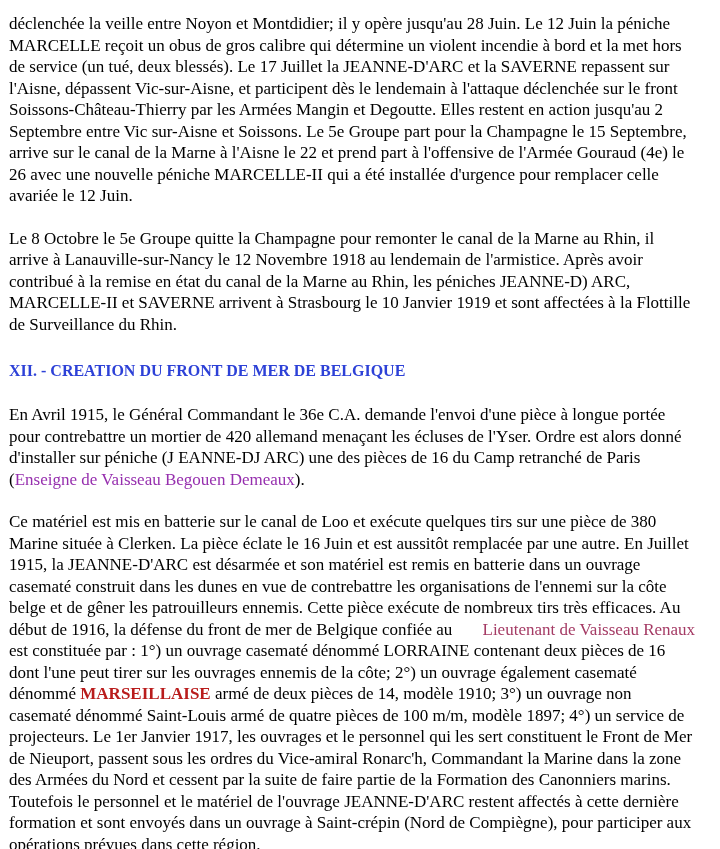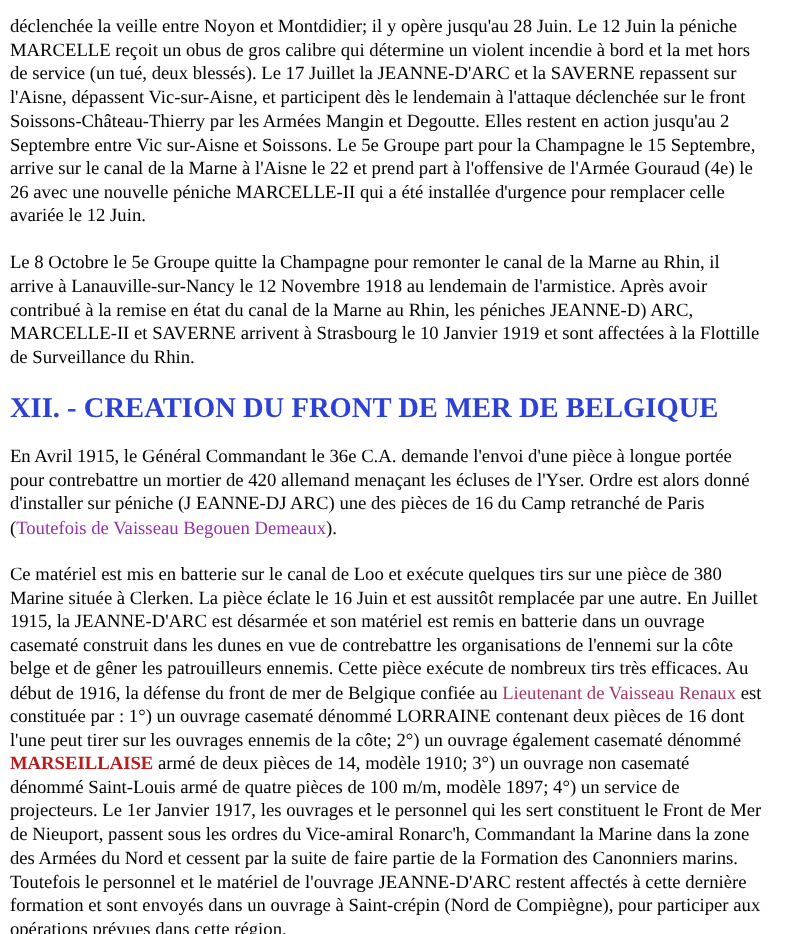--- a/index.html
+++ b/index.html
@@ -20,49 +20,50 @@
     background: #ffffff;
   }
   .page p {
     margin: 21px 0;
   }
   .page p.first {
     margin-top: 0;
   }
   h2.section-heading {
     font-family: "Liberation Serif", "DejaVu Serif", serif;
-    font-size: 26px;
+    font-size: 16px;
     line-height: 24px;
     font-weight: bold;
     color: #2d41d7;
     margin: 24px 0 16px 0;
   }
   a.link-purple {
     color: #962fae;
     text-decoration: none;
     cursor: pointer;
   }
   a.link-maroon {
     color: #a43a64;
     text-decoration: none;
     cursor: pointer;
+    margin-left: 26px;
   }
   b.highlight-orange {
     color: #b91c1c;
     font-weight: bold;
   }
 </style>
 </head>
 <body>
 
 <div class="page">
 
   <p class="first">déclenchée la veille entre Noyon et Montdidier; il y opère jusqu'au 28 Juin. Le 12 Juin la péniche MARCELLE reçoit un obus de gros calibre qui détermine un violent incendie à bord et la met hors de service (un tué, deux blessés). Le 17 Juillet la JEANNE-D'ARC et la SAVERNE repassent sur l'Aisne, dépassent Vic-sur-Aisne, et participent dès le lendemain à l'attaque déclenchée sur le front Soissons-Château-Thierry par les Armées Mangin et Degoutte. Elles restent en action jusqu'au 2 Septembre entre Vic sur-Aisne et Soissons. Le 5e Groupe part pour la Champagne le 15 Septembre, arrive sur le canal de la Marne à l'Aisne le 22 et prend part à l'offensive de l'Armée Gouraud (4e) le 26 avec une nouvelle péniche MARCELLE-II qui a été installée d'urgence pour remplacer celle avariée le 12 Juin.</p>
 
   <p>Le 8 Octobre le 5e Groupe quitte la Champagne pour remonter le canal de la Marne au Rhin, il arrive à Lanauville-sur-Nancy le 12 Novembre 1918 au lendemain de l'armistice. Après avoir contribué à la remise en état du canal de la Marne au Rhin, les péniches JEANNE-D) ARC, MARCELLE-II et SAVERNE arrivent à Strasbourg le 10 Janvier 1919 et sont affectées à la Flottille de Surveillance du Rhin.</p>
 
   <h2 class="section-heading">XII. - CREATION DU FRONT DE MER DE BELGIQUE</h2>
 
-  <p><span>En Avril 1915, le Général Commandant le 36e C.A. demande l'envoi d'une pièce à longue portée pour contrebattre un mortier de 420 allemand menaçant les écluses de l'Yser. Ordre est alors donné d'installer sur péniche (J EANNE-DJ ARC) une des pièces de 16 du Camp retranché de Paris (</span><a class="link-purple">Toutefois de Vaisseau Begouen Demeaux</a><span>).</span></p>
+  <p><span>En Avril 1915, le Général Commandant le 36e C.A. demande l'envoi d'une pièce à longue portée pour contrebattre un mortier de 420 allemand menaçant les écluses de l'Yser. Ordre est alors donné d'installer sur péniche (J EANNE-DJ ARC) une des pièces de 16 du Camp retranché de Paris (</span><a class="link-purple">Enseigne de Vaisseau Begouen Demeaux</a><span>).</span></p>
 
   <p><span>Ce matériel est mis en batterie sur le canal de Loo et exécute quelques tirs sur une pièce de 380 Marine située à Clerken. La pièce éclate le 16 Juin et est aussitôt remplacée par une autre. En Juillet 1915, la JEANNE-D'ARC est désarmée et son matériel est remis en batterie dans un ouvrage casematé construit dans les dunes en vue de contrebattre les organisations de l'ennemi sur la côte belge et de gêner les patrouilleurs ennemis. Cette pièce exécute de nombreux tirs très efficaces. Au début de 1916, la défense du front de mer de Belgique confiée au </span><a class="link-maroon">Lieutenant de Vaisseau Renaux</a><span> est constituée par : 1°) un ouvrage casematé dénommé LORRAINE contenant deux pièces de 16 dont l'une peut tirer sur les ouvrages ennemis de la côte; 2°) un ouvrage également casematé dénommé </span><b class="highlight-orange">MARSEILLAISE</b><span> armé de deux pièces de 14, modèle 1910; 3°) un ouvrage non casematé dénommé Saint-Louis armé de quatre pièces de 100 m/m, modèle 1897; 4°) un service de projecteurs. Le 1er Janvier 1917, les ouvrages et le personnel qui les sert constituent le Front de Mer de Nieuport, passent sous les ordres du Vice-amiral Ronarc'h, Commandant la Marine dans la zone des Armées du Nord et cessent par la suite de faire partie de la Formation des Canonniers marins. Toutefois le personnel et le matériel de l'ouvrage JEANNE-D'ARC restent affectés à cette dernière formation et sont envoyés dans un ouvrage à Saint-crépin (Nord de Compiègne), pour participer aux opérations prévues dans cette région.</span></p>
 
 </div>
 
 </body></html>

